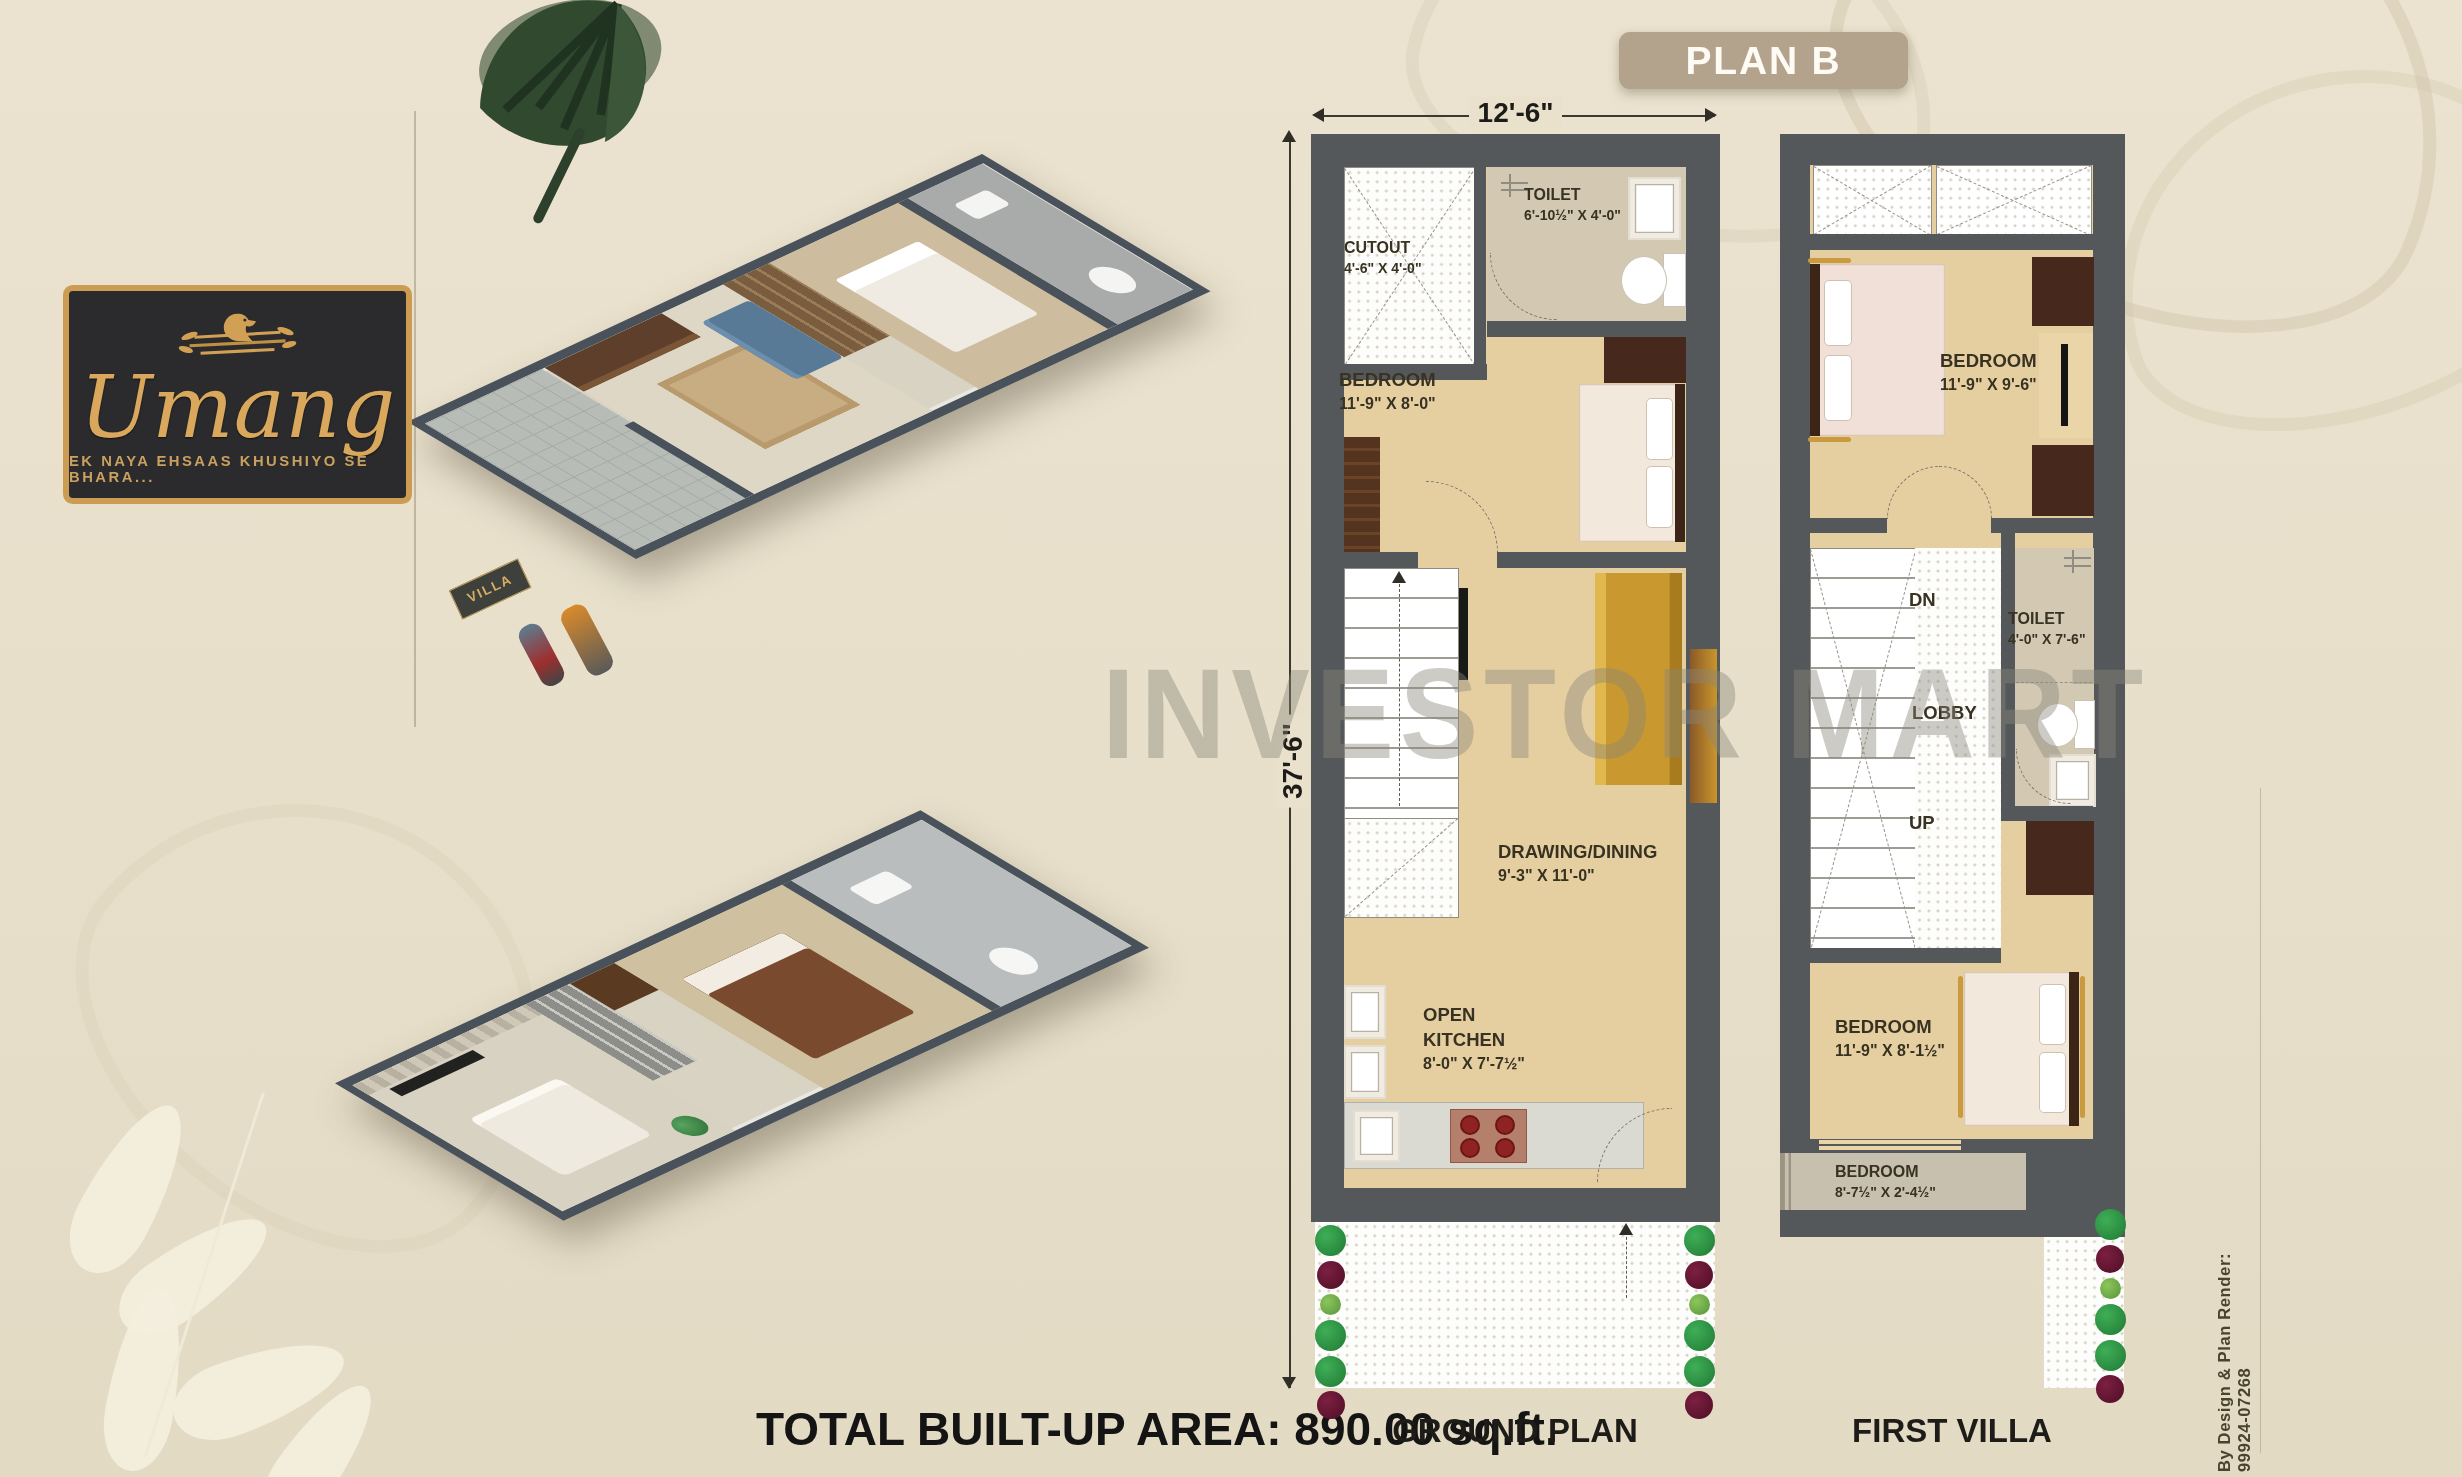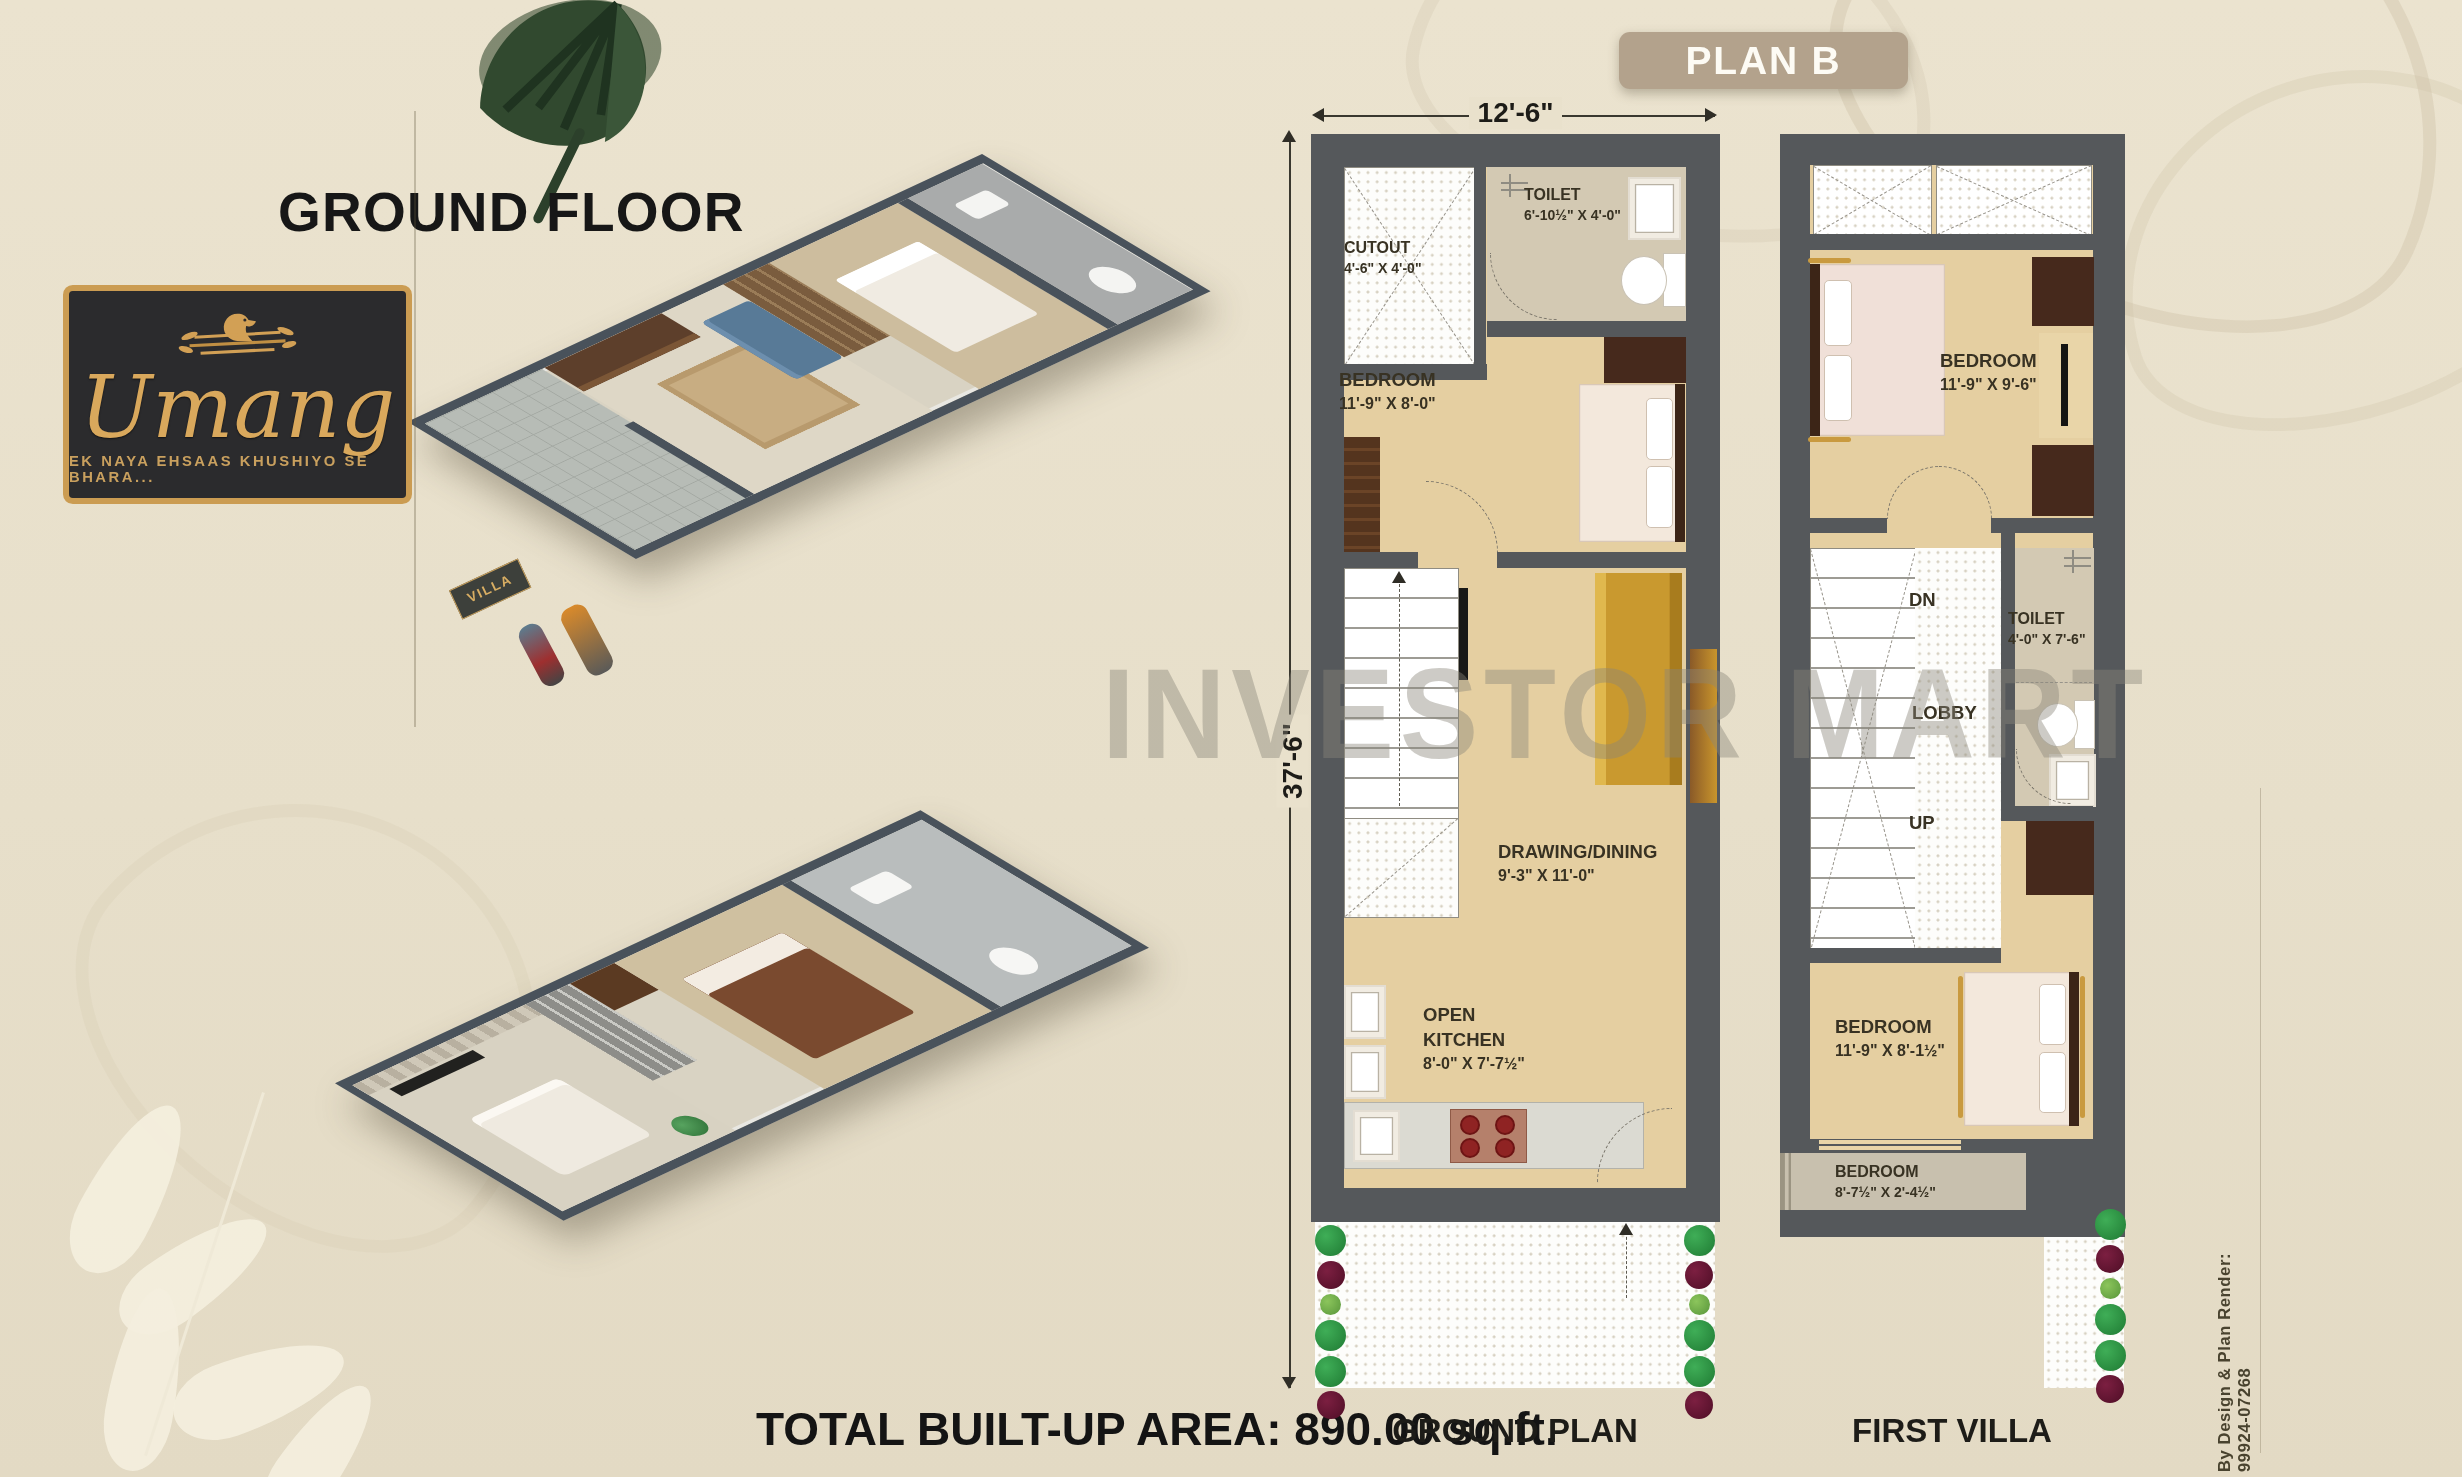--- a/index.html
+++ b/index.html
@@ -96,21 +96,20 @@
       <ellipse cx="205" cy="140" rx="150" ry="95" fill="#66735a" opacity=".8" transform="rotate(-30 205 140)"></ellipse>
       <path d="M250 30 C120 40 60 160 90 260 C160 300 250 290 300 240 C350 190 350 80 250 30 Z" fill="#31492f"></path>
       <path d="M250 30 L130 250 M250 30 L180 230 M250 30 L230 250 M250 30 L280 210" stroke="#1f3320" stroke-width="14" fill="none"></path>
       <path d="M250 30 C340 80 360 190 300 250 L250 30 Z" fill="#3b5639"></path>
       <rect x="238" y="240" width="16" height="170" rx="8" fill="#2c402b" transform="rotate(8 246 325)"></rect>
     </g>
   </svg>
 
   <div class="abs" style="left:414px;top:111px;width:1.8px;height:616px;background:rgba(95,85,60,.3);z-index:1;"></div>
 
-  <div class="big-label" style="left:278px;top:180px;">GROUND FLOOR</div>
 
   <div id="logo" style="left:63px;top:285px;width:337px;height:207px;">
     <svg width="123" height="57" viewBox="0 0 200 92">
       <g fill="#d2a055">
         <path d="M100 14 C86 14 76 26 78 40 C80 52 92 58 100 58 L124 58 C116 50 112 44 114 34 C122 36 128 32 130 26 L118 24 C114 17 108 14 100 14 Z"></path>
         <circle cx="112" cy="24" r="2.5" fill="#2b2b2d"></circle>
         <path d="M30 52 L170 44" stroke="#d2a055" stroke-width="5" fill="none"></path>
         <path d="M22 66 L178 58" stroke="#c08f43" stroke-width="5" fill="none"></path>
         <path d="M40 78 L160 72" stroke="#d2a055" stroke-width="5" fill="none"></path>
         <ellipse cx="22" cy="50" rx="14" ry="5" transform="rotate(-20 22 50)"></ellipse>

